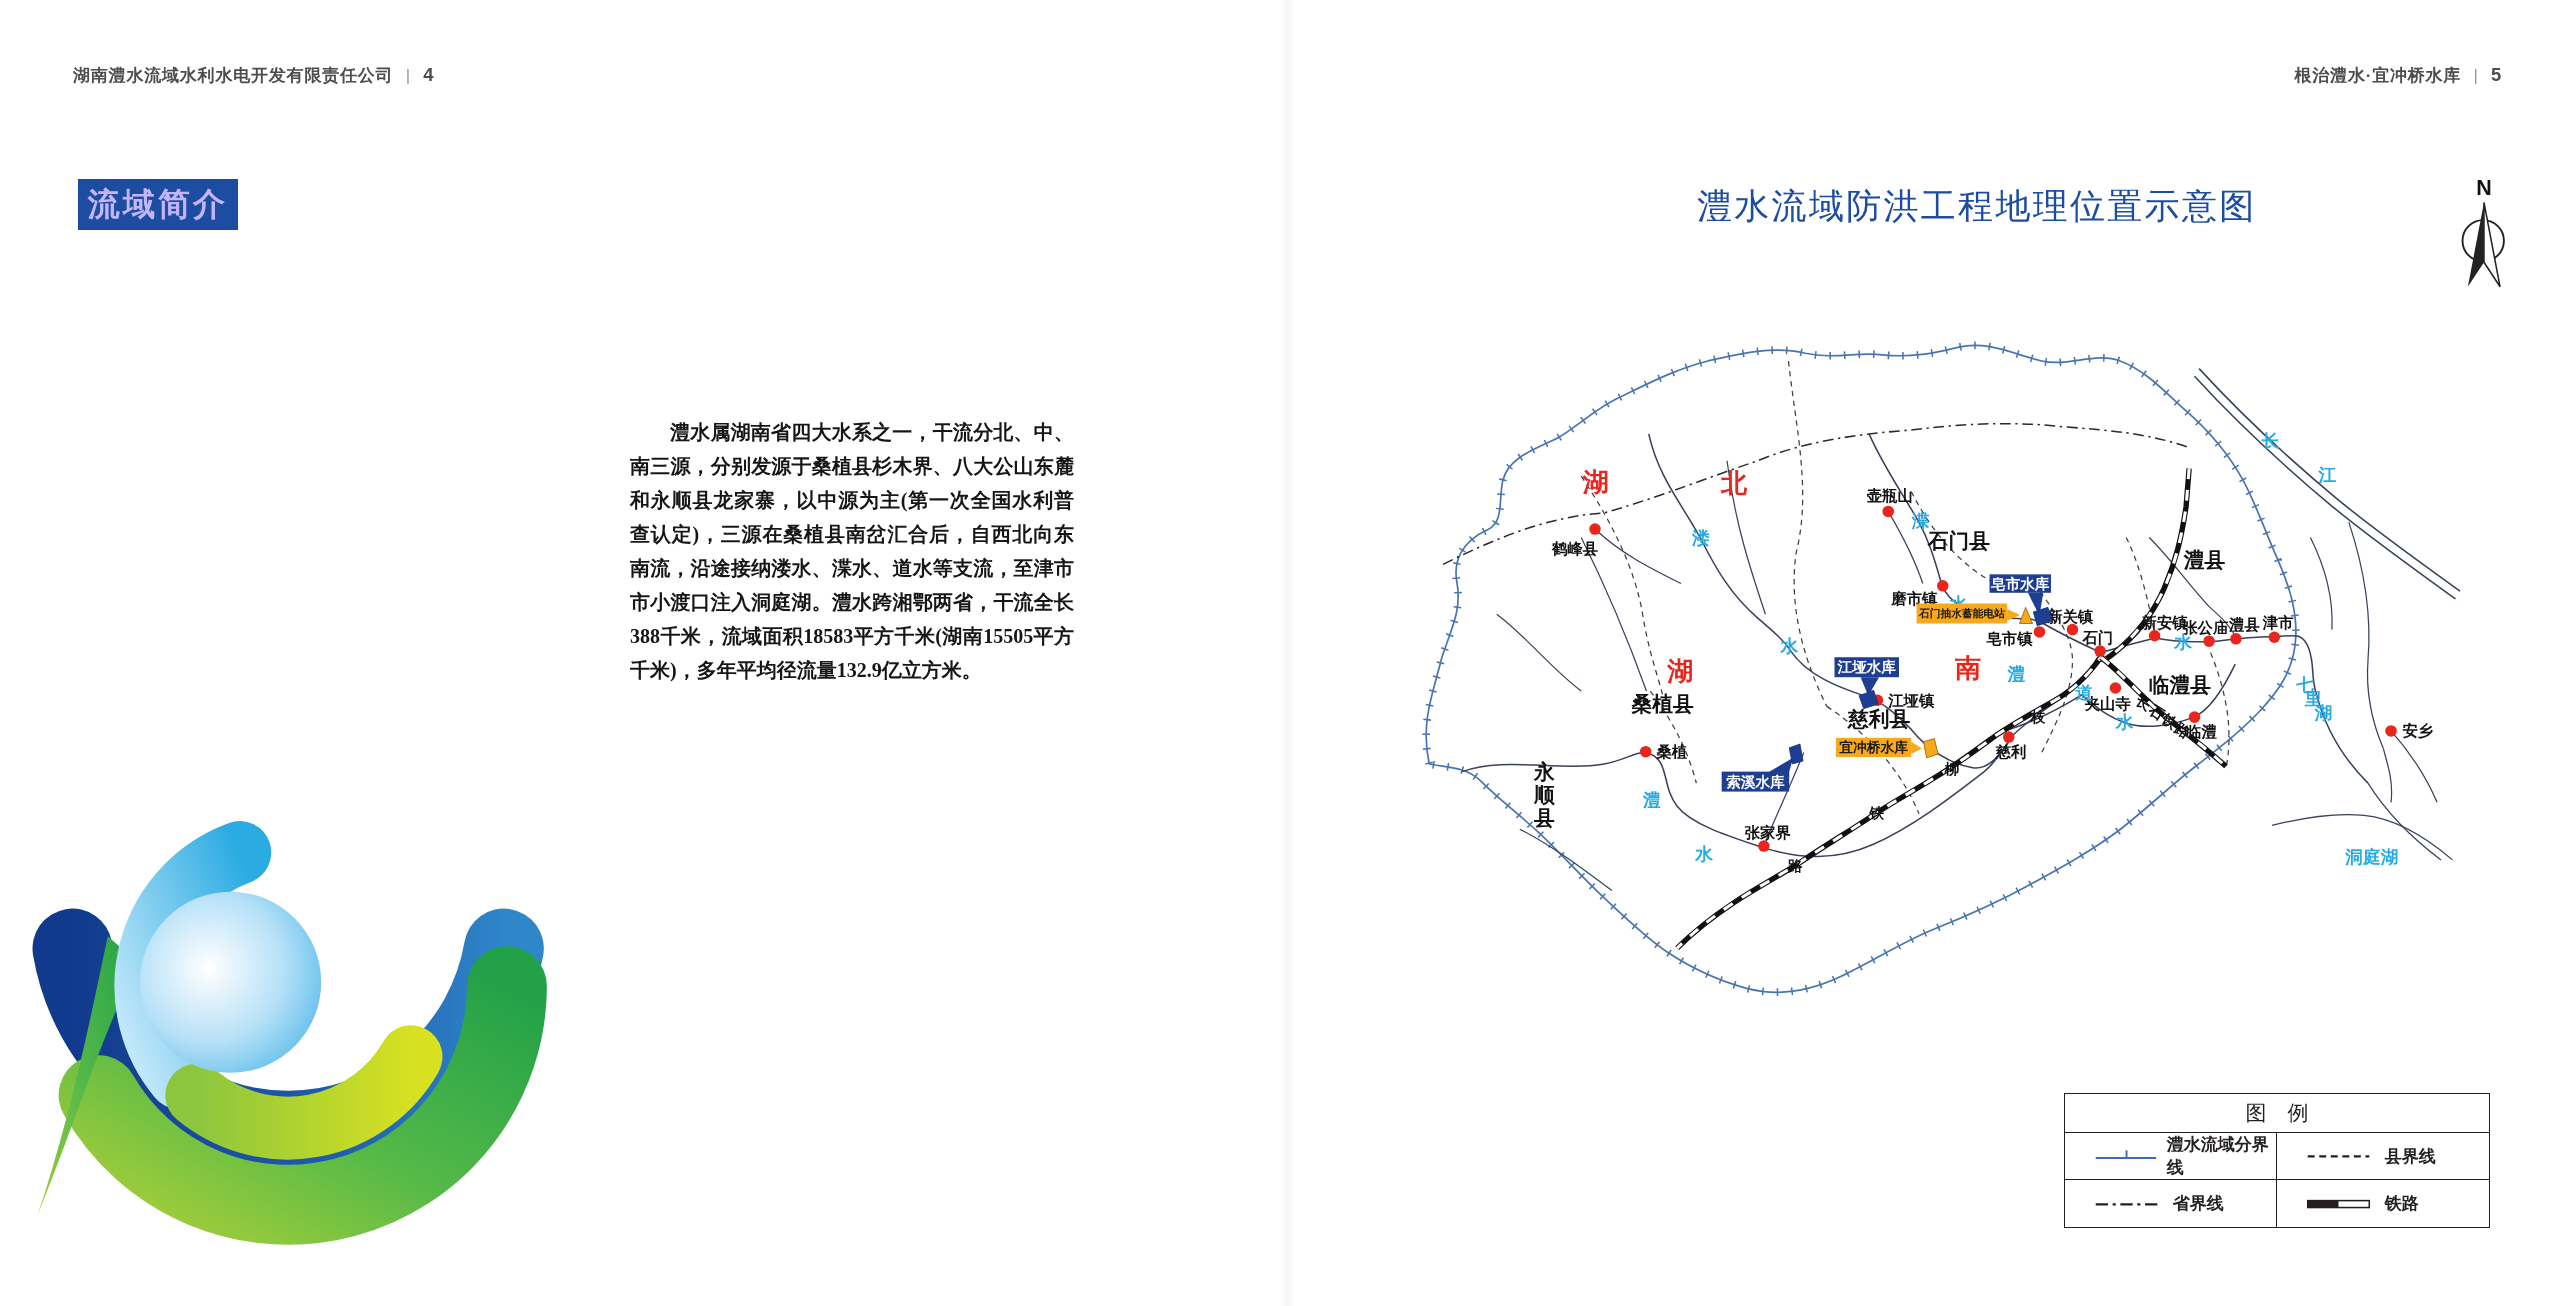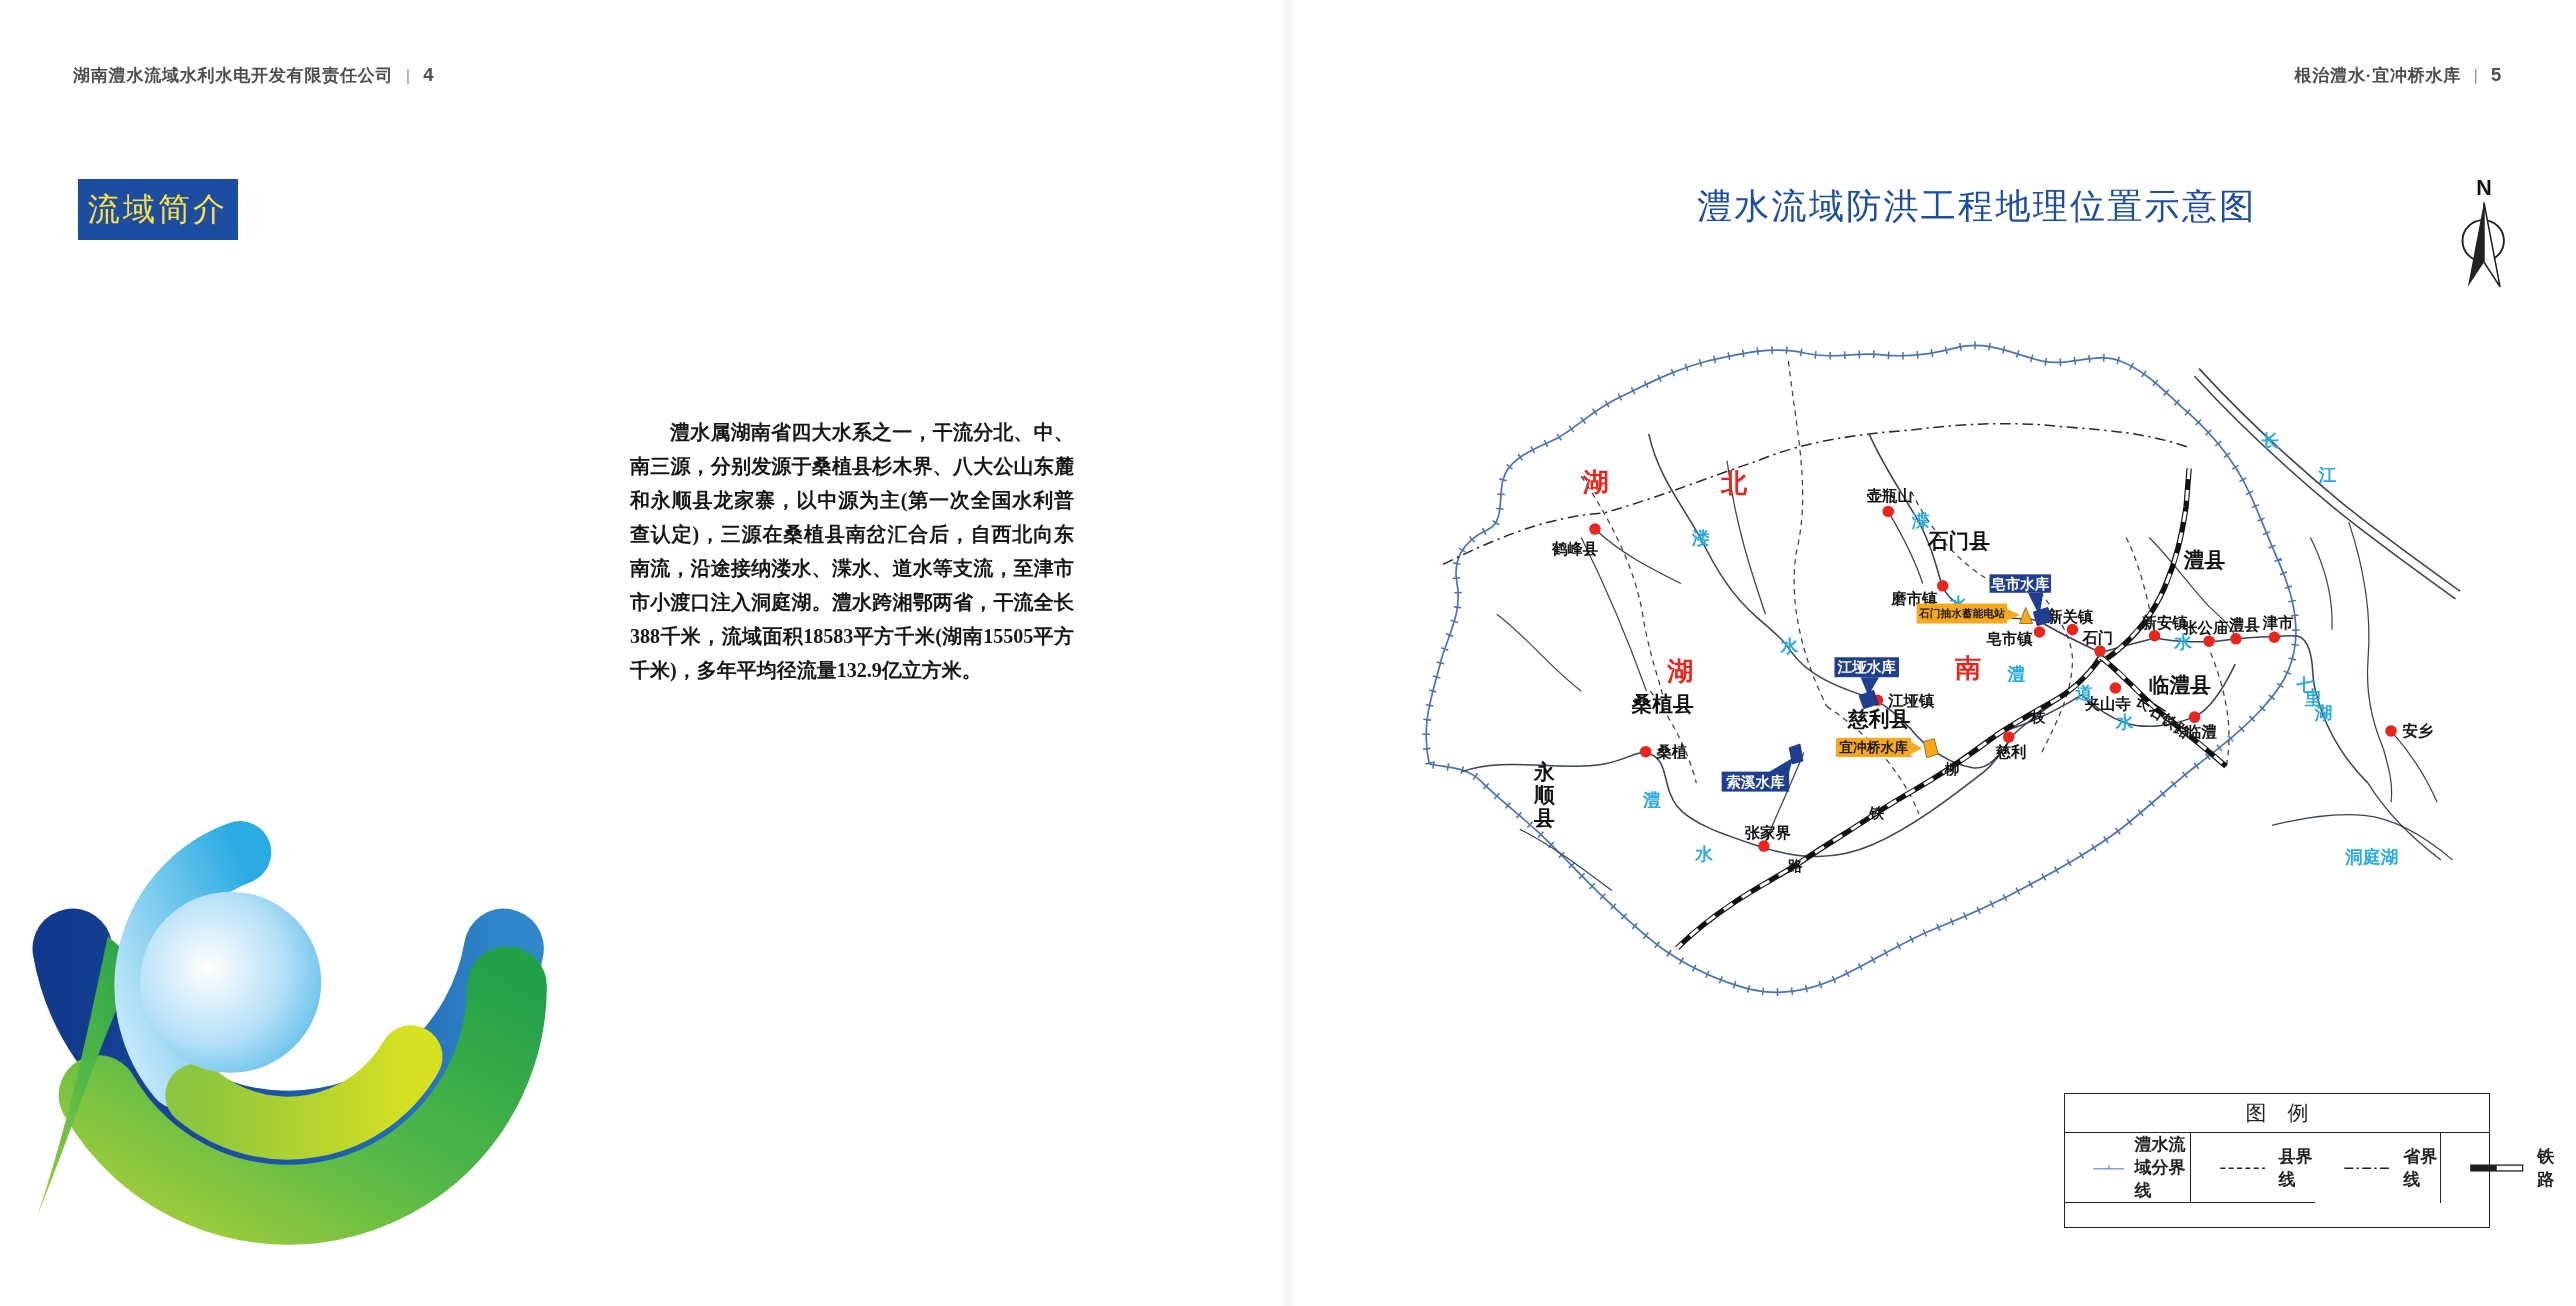--- a/index.html
+++ b/index.html
@@ -5,22 +5,22 @@
   html,body{margin:0;padding:0}
   body{width:2576px;height:1306px;position:relative;background:#ffffff;overflow:hidden;
        font-family:"Liberation Sans",sans-serif;color:#1a1a1a}
   .fold{position:absolute;left:1280px;top:0;width:15.4px;height:1306px;
         background:linear-gradient(90deg,rgba(0,0,0,0) 0%,rgba(0,0,0,.04) 50%,rgba(0,0,0,0) 100%)}
   .hdr{position:absolute;top:64px;font-size:17px;font-weight:bold;color:#4d4d4d;letter-spacing:0.8px;white-space:nowrap}
   .hdr .sep{color:#999;font-weight:normal;margin:0 12.3px}
   .hdr .pg{font-size:18.4px}
   #hdr-left{left:73px}
   #hdr-right{right:74px}
-  .section-title{position:absolute;left:78px;top:179px;width:160px;height:61px;background:#1c4da1;
-        color:#fde047;font-size:32px;font-weight:normal;display:flex;align-items:center;justify-content:center;
+  .section-title{position:absolute;left:78px;top:179px;width:160px;height:51px;background:#1c4da1;
+        color:#c4b5fd;font-size:32px;font-weight:bold;display:flex;align-items:center;justify-content:center;
         letter-spacing:3.1px}
   .body-text{position:absolute;left:630px;top:415px;width:444px;font-family:"Liberation Serif",serif;
         font-weight:bold;font-size:20px;line-height:34px;color:#161616;text-align:justify}
   .body-text p{margin:0 0 34px 0;text-indent:2em}
   .map-title{position:absolute;left:1697px;top:183px;width:557px;text-align:right;font-size:35px;
         font-weight:normal;color:#1c4da1;letter-spacing:2.3px;white-space:nowrap}
   #logo,#map-svg,#compass{position:absolute}
   #logo{left:0;top:537px}
   #map-svg{left:1420px;top:330px}
   #compass{left:2451px;top:170px}
@@ -37,21 +37,21 @@
   .pbound{fill:none;stroke:#2a2a2a;stroke-width:2;stroke-dasharray:14 6 3 6}
   .basinA{fill:none;stroke:#4a74b0;stroke-width:2.2}
   .basinB{fill:none;stroke:#4a74b0;stroke-width:10;stroke-dasharray:2 17}
   .rwA{fill:none;stroke:#111;stroke-width:7}
   .rwB{fill:none;stroke:#fff;stroke-width:4;stroke-dasharray:14 14}
   
   #legend{position:absolute;left:2064px;top:1093px;width:426px;height:135px;border:1.5px solid #231f20;
         box-sizing:border-box;background:#fff}
   .legend-title{height:38px;border-bottom:1.5px solid #231f20;display:flex;align-items:center;
         justify-content:center;font-size:21px;font-weight:normal;color:#231f20}
-  .legend-grid{display:grid;grid-template-columns:1fr 1fr 1fr 1fr;grid-template-rows:1fr 1fr;height:94px}
+  .legend-grid{display:grid;grid-template-columns:1fr 1fr;grid-template-rows:1fr 1fr;height:94px}
   .legend-cell{display:flex;align-items:center;gap:10.7px;padding-left:26px;font-size:17px;font-weight:bold;color:#231f20}
   .legend-cell.c1{border-right:1.5px solid #231f20;border-bottom:1.5px solid #231f20}
   .legend-cell.c2{border-bottom:1.5px solid #231f20}
   .legend-cell.c3{border-right:1.5px solid #231f20}
 </style>
 </head>
 <body>
 
 <div class="fold"></div>
 

